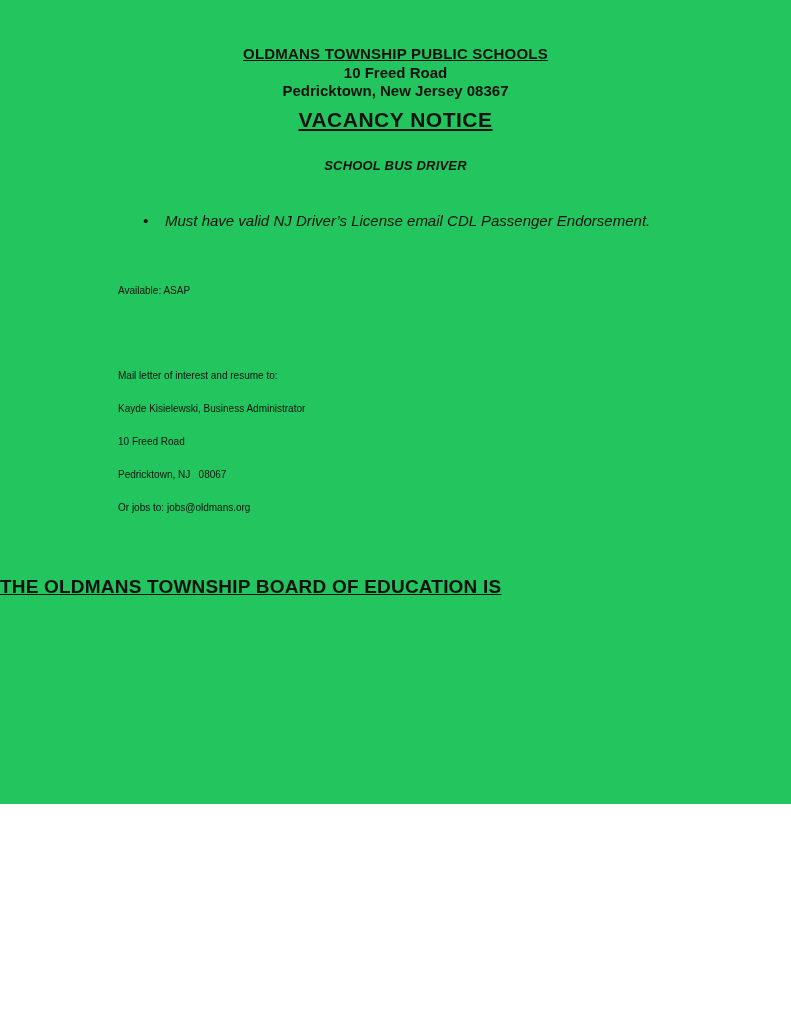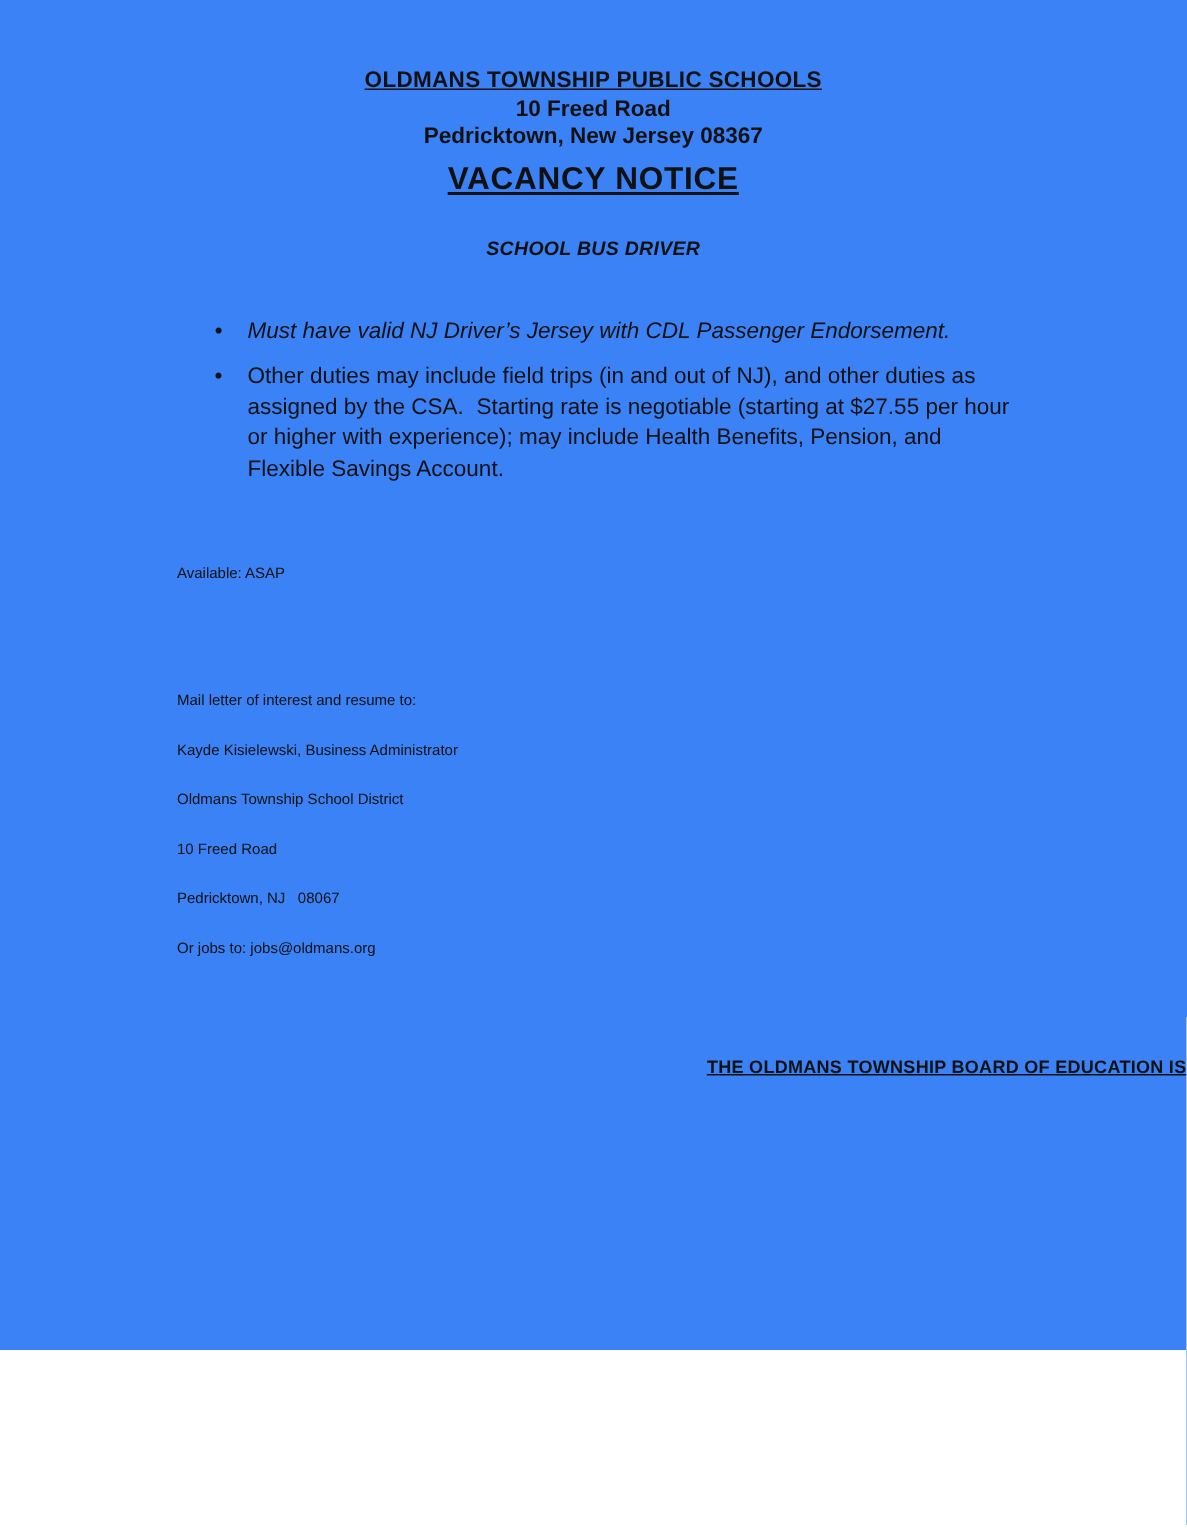--- a/index.html
+++ b/index.html
@@ -6,23 +6,23 @@
   html, body {
     background: #ffffff;
   }
   body {
     font-family: "Liberation Sans", "DejaVu Sans", sans-serif;
     color: #111111;
   }
   .page {
     position: relative;
     width: 791px;
-    height: 900px;
+    height: 804px;
     margin: 0 auto;
-    background: #3b82f6;
+    background: #22c55e;
     overflow: hidden;
   }
   
   .letterhead {
     padding-top: 45px;
     text-align: center;
     font-weight: bold;
     font-size: 15px;
     line-height: 18.5px;
   }
@@ -76,53 +76,52 @@
     margin-left: 118px;
     font-size: 10px;
     line-height: 19px;
   }
   .available { margin-top: 50px; }
   .contact-intro { margin-top: 66px; }
   .contact-line { margin-top: 14px; }
   
   .footer {
     margin-top: 60px;
-    text-align: right;
+    text-align: left;
     font-weight: bold;
-    font-size: 12px;
+    font-size: 19px;
     line-height: 19px;
     letter-spacing: 0.2px;
+    text-decoration: underline;
   }
   .footer .line { text-decoration: underline; }
 </style>
 </head>
 <body>
 
 <div class="page">
 
   <div class="letterhead">
     <div class="school-name">OLDMANS TOWNSHIP PUBLIC SCHOOLS</div>
     <div>10 Freed Road</div>
     <div>Pedricktown, New Jersey 08367</div>
   </div>
 
   <div class="doc-title">VACANCY NOTICE</div>
 
   <div class="position-title">SCHOOL BUS DRIVER</div>
 
   <ul class="bullets">
-    <li class="b-italic pre">Must have valid NJ Driver’s Jersey with CDL Passenger Endorsement.</li>
-    <li class="b-regular pre">Other duties may include field trips (in and out of NJ), and other duties as assigned by the CSA.  Starting rate is negotiable (starting at $27.55 per hour or higher with experience); may include Health Benefits, Pension, and Flexible Savings Account.</li>
+    <li class="b-italic pre">Must have valid NJ Driver’s License email CDL Passenger Endorsement.</li>
   </ul>
 
   <div class="para available">Available: ASAP</div>
 
   <div class="para contact-intro">Mail letter of interest and resume to:</div>
   <div class="para contact-line">Kayde Kisielewski, Business Administrator</div>
-  <div class="para contact-line">Oldmans Township School District</div>
   <div class="para contact-line">10 Freed Road</div>
   <div class="para contact-line pre">Pedricktown, NJ   08067</div>
   <div class="para contact-line">Or jobs to: jobs@oldmans.org</div>
 
   <div class="footer">
     <div class="line">THE OLDMANS TOWNSHIP BOARD OF EDUCATION IS</div>
   </div>
 
 </div>
 

